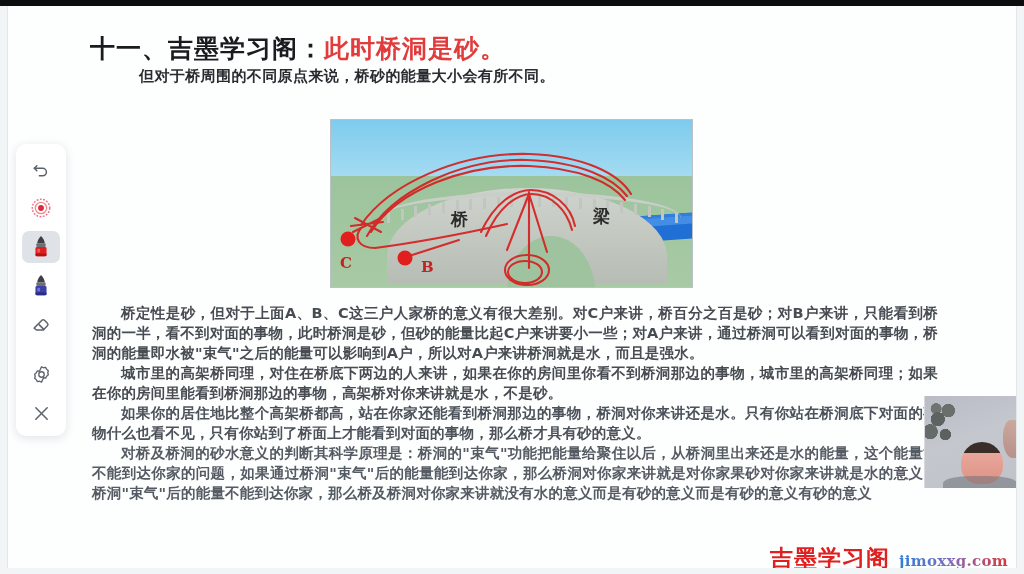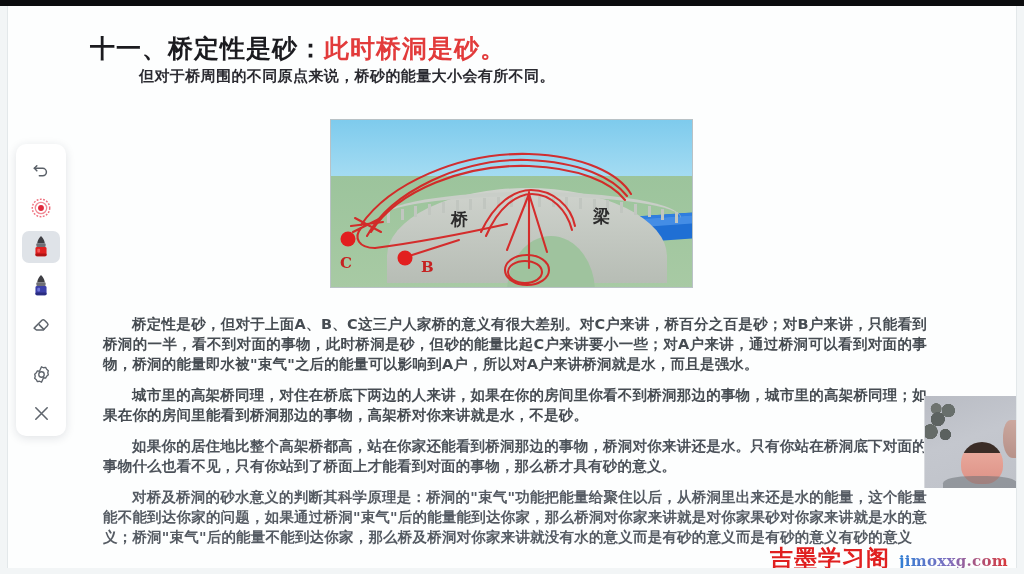--- a/index.html
+++ b/index.html
@@ -91,21 +91,21 @@
   #fig-ink{ position:absolute; left:0; top:0; width:363px; height:169px; }
 
   
   #body-text{
     position:absolute; left:84px; top:297px; width:846px;
     font-family:"DejaVu Sans","Liberation Sans",sans-serif;
     font-size:14.5px; font-weight:bold; line-height:20px;
     color:#3a4046; text-align:justify;
     letter-spacing:.2px;
   }
-  #body-text p{ text-indent:2em; margin:11px; }
+  #body-text p{ text-indent:2em; margin:0; }
   #body-text p.blur1{ color:#464c52; }
   #body-text p.blur2{ color:#4c525a; filter:blur(.35px); }
   #body-text p.blur3{ color:#555b63; filter:blur(.7px); }
 
   
   #toolbar{
     position:absolute; left:16px; top:144px; width:50px; height:292px;
     background:#ffffff; border-radius:10px;
     box-shadow:0 2px 10px rgba(30,40,60,.13);
     display:flex; flex-direction:column; align-items:center;
@@ -169,21 +169,21 @@
   }
 </style>
 </head>
 <body>
 
 <div id="topbar"></div>
 
 <div id="page">
 
   <div id="heading">
-    <span>十一、桥定性是砂：</span><span class="hl-red">此时桥洞是砂。</span>
+    <span>十一、吉墨学习阁：</span><span class="hl-red">此时桥洞是砂。</span>
   </div>
   <div id="subheading">但对于桥周围的不同原点来说，桥砂的能量大小会有所不同。</div>
 
   <div id="figure">
     <div id="fig-sky"></div>
     <div id="fig-grass"></div>
 
     <div id="fig-river"></div>
     <div id="fig-river2"></div>
 

